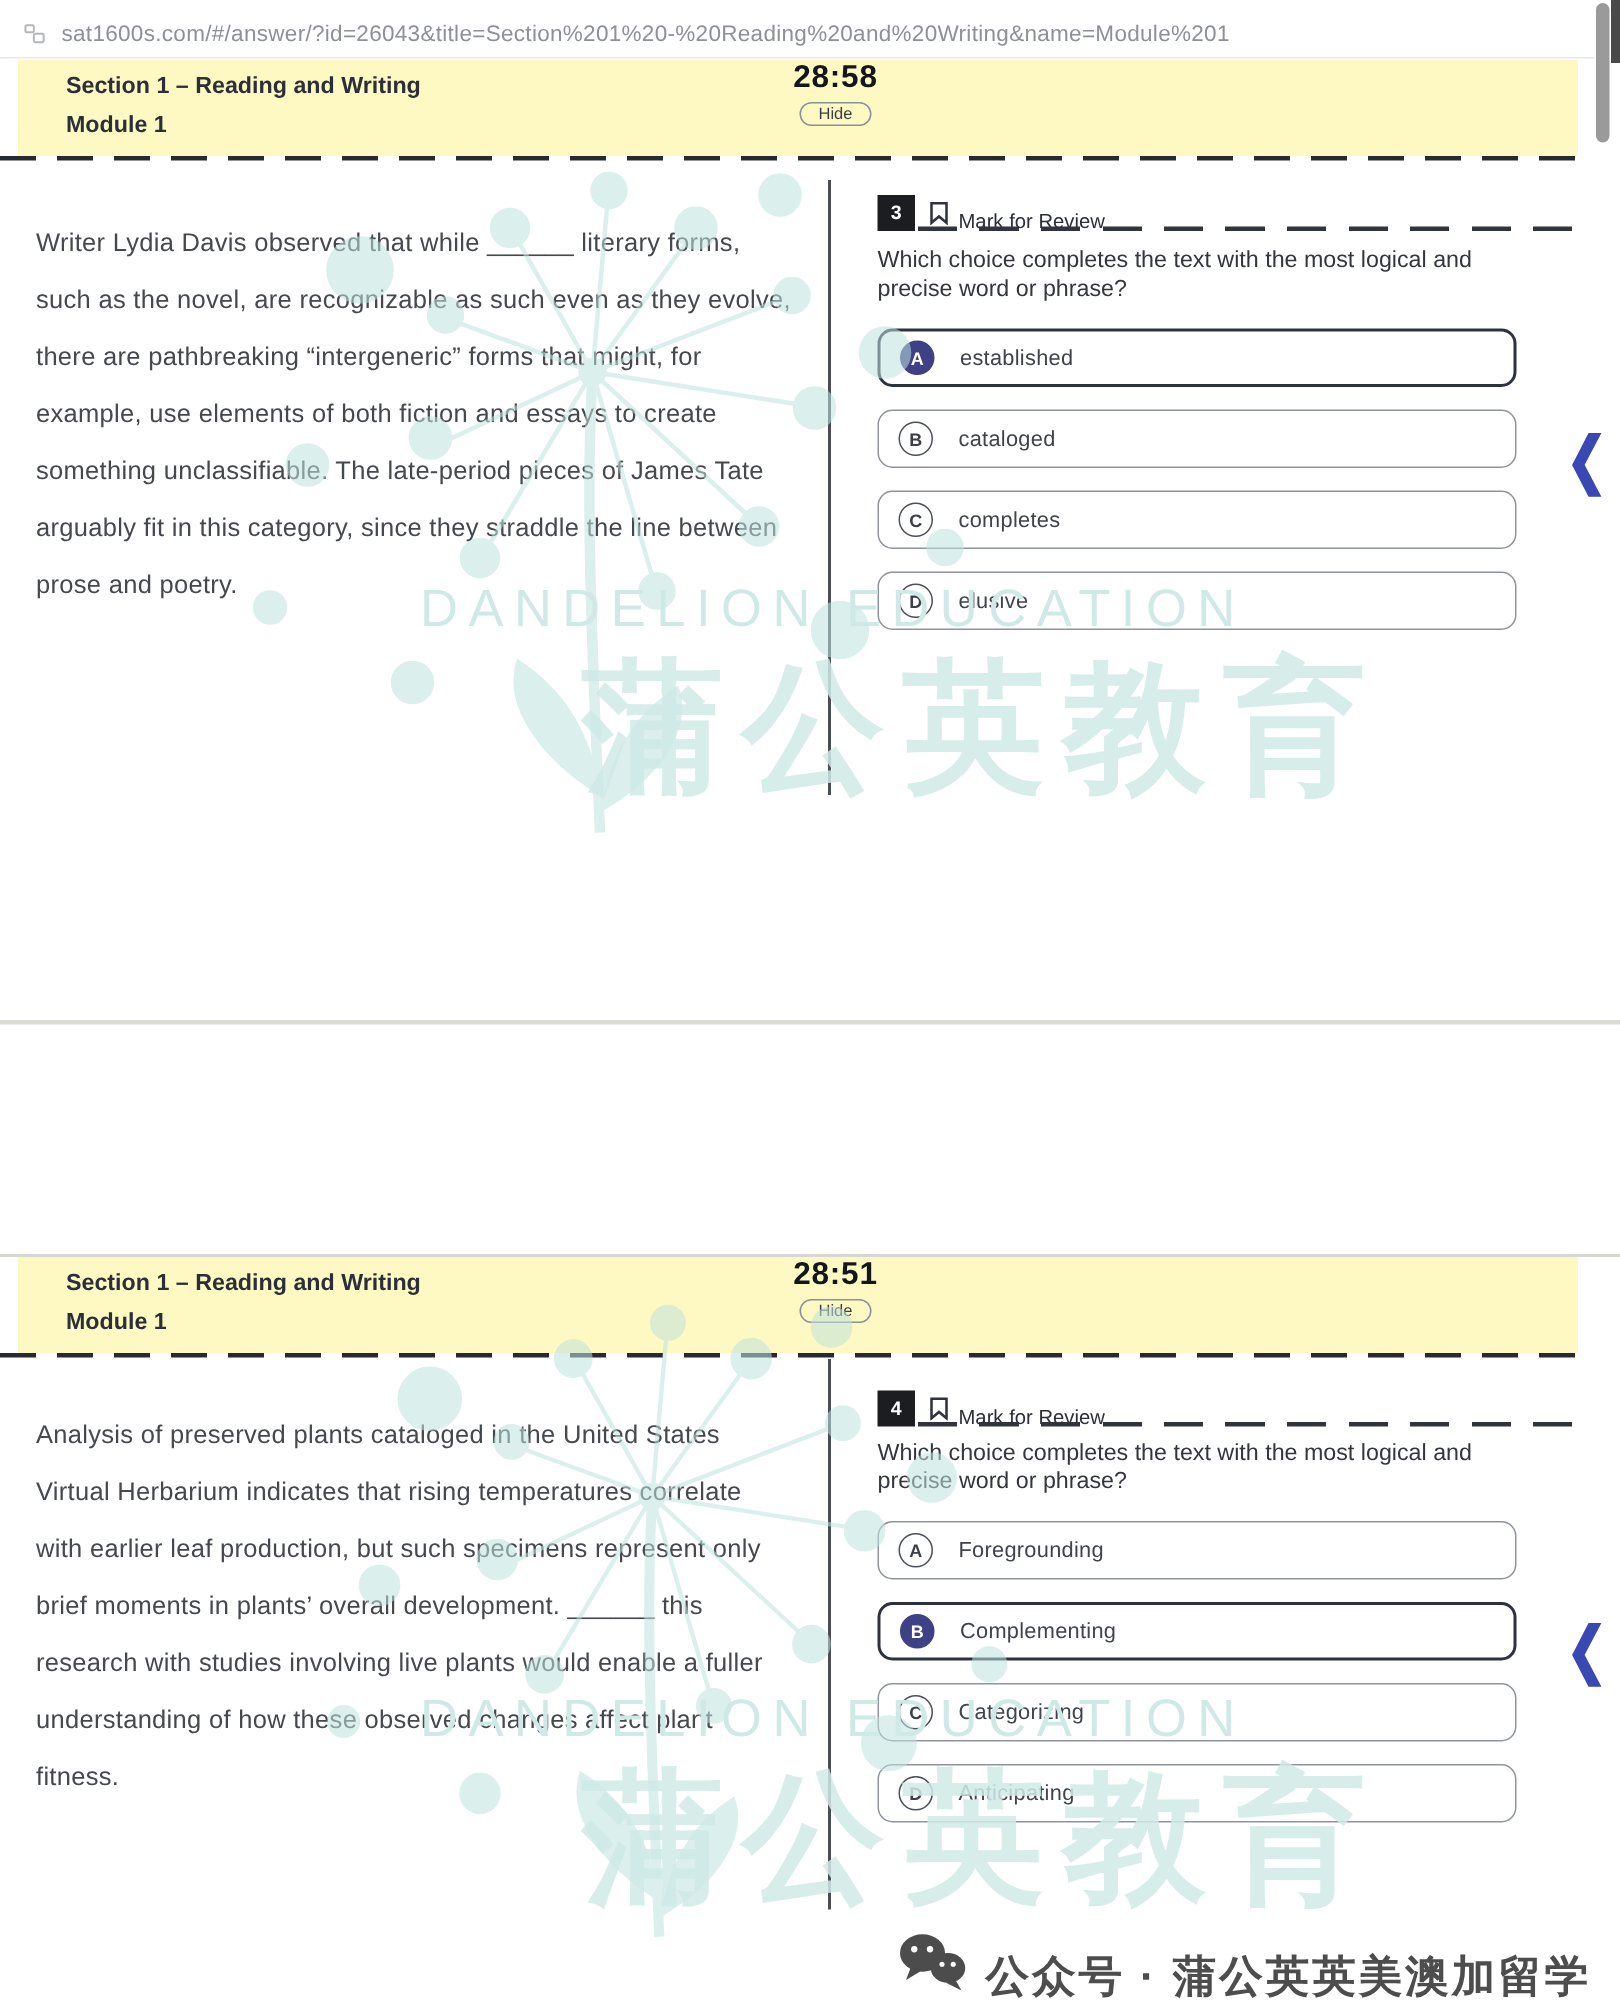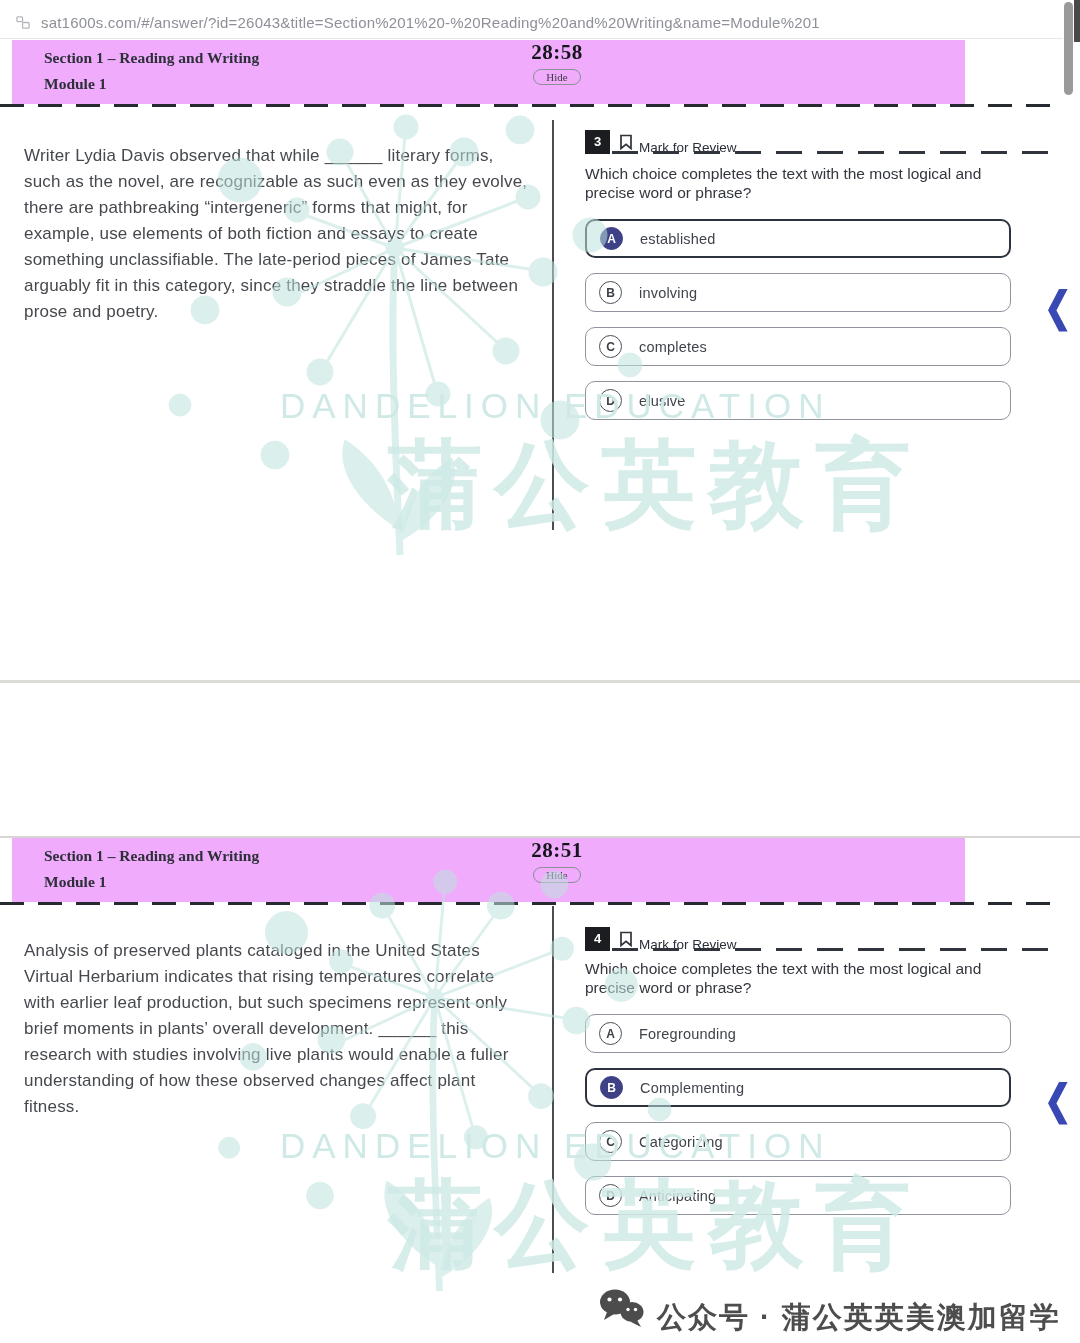--- a/index.html
+++ b/index.html
@@ -10,34 +10,34 @@
 
   
   .urlbar { position:absolute; left:0; top:6px; width:1063px; height:33px; background:#fff;
             border-bottom:1px solid #e8e8e8; display:flex; align-items:center; padding-left:16px; gap:10px; }
   .url-icon { width:15px; height:15px; display:inline-flex; opacity:.65; }
   .url-text { font-size:15px; color:#8d9097; letter-spacing:.2px; white-space:nowrap; overflow:hidden; }
   .edge-strip { position:absolute; right:0; top:0; width:6px; height:42px; background:#494949; }
   .scroll-thumb { position:absolute; right:7px; top:2px; width:9px; height:93px; background:#9a9a9a; border-radius:5px; }
 
   
-  .testbar { position:absolute; left:12px; width:953px; height:64px; background:#f0abfc;font-family:Liberation Serif, serif; }
+  .testbar { position:absolute; left:12px; width:1040px; height:64px; background:#fef9c3; }
   .testbar .titles { position:absolute; left:32px; top:9px; }
   .testbar .t-section { font-size:15.5px; font-weight:700; color:#2c2f38; margin-bottom:8px; }
   .testbar .t-module  { font-size:15.5px; font-weight:700; color:#2c2f38; }
   .timerbox { position:absolute; left:500px; width:90px; text-align:center; }
   .timer { font-size:21px; font-weight:700; color:#14161b; letter-spacing:.5px; }
   .hide-btn { display:inline-block; margin-top:4px; padding:1px 12px; font-size:11px; color:#3a3d44;
               border:1.3px solid #8a8f98; border-radius:9px; background:transparent; }
   .header-dash { position:absolute; left:0; width:1063px; height:3px;
                  background:repeating-linear-gradient(90deg,#262a31 0 24px,transparent 24px 38px); }
   .top-edge-line { position:absolute; left:0; width:1080px; height:2px; background:#d6d6d3; }
 
   
-  .passage { position:absolute; left:24px; width:506px; font-size:17px; line-height:26px; color:#45484d;
+  .passage { position:absolute; left:24px; width:506px; font-size:17px; line-height:38px; color:#45484d;
              letter-spacing:.2px; }
   .vdivider { position:absolute; width:2px; background:#4a4d52; }
 
   .qheader { position:absolute; display:flex; align-items:center; gap:9px; }
   .qnum { width:25px; height:24px; background:#1c1d21; color:#fff; font-size:13px; font-weight:700;
           display:flex; align-items:center; justify-content:center; }
   .mark-review { display:flex; align-items:center; gap:6px; }
   .bookmark-ic { width:14px; height:16px; display:inline-flex; }
   .mark-label { font-size:13.5px; color:#2c2f38;margin-top:12px; }
   .qdash { position:absolute; height:2.5px;
@@ -121,21 +121,21 @@
 
     <p class="prompt" style="left:585px; top:164px;">Which choice completes the text with the most logical and precise word or phrase?</p>
 
     <div class="options" style="left:585px; top:219px;">
       <div class="option selected">
         <span class="opt-letter">A</span>
         <span class="opt-text">established</span>
       </div>
       <div class="option">
         <span class="opt-letter">B</span>
-        <span class="opt-text">involving</span>
+        <span class="opt-text">cataloged</span>
       </div>
       <div class="option">
         <span class="opt-letter">C</span>
         <span class="opt-text">completes</span>
       </div>
       <div class="option">
         <span class="opt-letter">D</span>
         <span class="opt-text">elusive</span>
       </div>
     </div>

